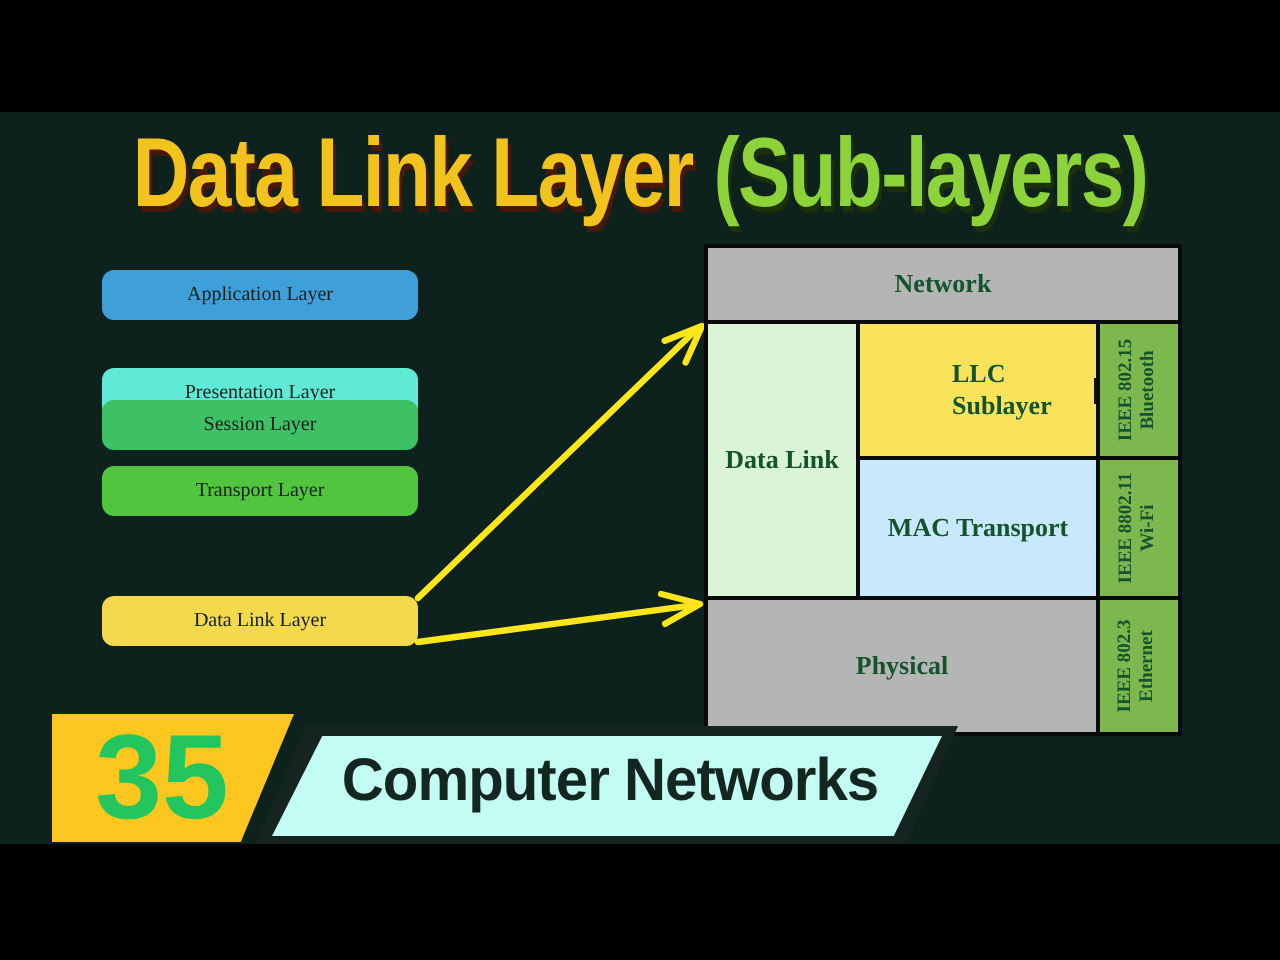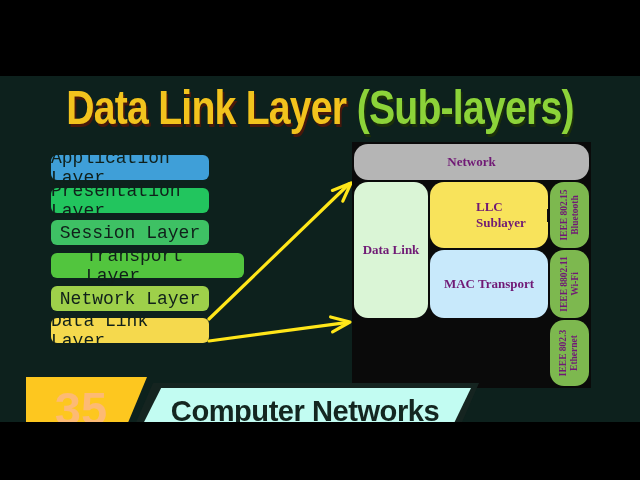--- a/index.html
+++ b/index.html
@@ -15,31 +15,31 @@
              display:flex;align-items:center;justify-content:center;gap:13px;
              transform:scaleX(0.8);transform-origin:50% 50%;white-space:nowrap;}
   .title-main{font-size:49px;font-weight:900;letter-spacing:-1px;
               text-shadow:2px 3px 0 rgba(84,22,8,0.85);}
   .title-suffix{font-size:49px;font-weight:900;letter-spacing:-1px;
                 text-shadow:2px 3px 0 rgba(32,50,6,0.85);}
 
   
   .osi-box{position:absolute;left:51px;width:158px;height:25px;border-radius:6px;
            display:flex;align-items:center;justify-content:center;
-           font-family:Liberation Mono, monospace;font-size:18px;color:#10201a;}
+           font-family:Liberation Serif, serif;font-size:10px;color:#10201a;}
 
   
   .arrows{position:absolute;left:0;top:0;width:640px;height:366px;pointer-events:none;}
 
   
   .panel{position:absolute;left:352px;top:66px;width:239px;height:246px;
          display:grid;grid-template-columns:74px 118px 39px;grid-template-rows:36px 66px 68px 66px;
          gap:2px;background:#0a0a0a;border:2px solid #0a0a0a;box-sizing:border-box;}
   .cell{display:flex;align-items:center;justify-content:center;
-        font-family:"Liberation Serif",serif;font-weight:bold;font-size:13px;color:#701a75;border-radius:14px;}
+        font-family:"Liberation Serif",serif;font-weight:bold;font-size:13px;color:#14532d;}
   .c-network{grid-area:1/1/2/4;}
   .c-datalink{grid-area:2/1/4/2;}
   .c-llc{grid-area:2/2/3/3;padding-left:46px;}
   .c-bt{grid-area:2/3/3/4;}
   .c-mac{grid-area:3/2/4/3;}
   .c-wifi{grid-area:3/3/4/4;}
   .c-physical{grid-area:4/1/5/3;}
   .c-eth{grid-area:4/3/5/4;}
   .vwrap{transform:rotate(-90deg);display:flex;flex-direction:column;align-items:center;
          white-space:nowrap;line-height:11px;font-size:9.5px;}
@@ -48,45 +48,44 @@
   
   .badge-shape{position:absolute;}
   .badge-yellow{left:26px;top:301px;width:121px;height:64px;
                 clip-path:polygon(0 0,100% 0,78% 100%,0 100%);}
   .badge-dark{left:127px;top:307px;width:352px;height:60px;background:#152420;
               clip-path:polygon(7.4% 0,100% 0,92.6% 100%,0 100%);}
   .badge-cyan{left:136px;top:312px;width:335px;height:50px;
               clip-path:polygon(7.5% 0,100% 0,92.8% 100%,0 100%);}
   .badge-number{position:absolute;left:26px;top:300px;width:110px;height:64px;
                 display:flex;align-items:center;justify-content:center;
-                font-size:47px;font-weight:900;color:#fdba74;text-decoration:underline;}
+                font-size:60px;font-weight:900;color:#22c55e;}
   .badge-course{position:absolute;left:150px;top:309px;width:310px;height:52px;
                 display:flex;align-items:center;justify-content:center;
                 font-size:30px;font-weight:900;color:#142620;letter-spacing:-0.5px;
                 transform:scaleX(0.97);}
 </style>
 </head>
 <body>
 
 <div class="stage">
 
   <div class="letterbox lb-top"></div>
 
-  <div class="content" style="background: rgb(13, 33, 29); margin-top: 20px;">
+  <div class="content" style="background: rgb(13, 33, 29);">
 
     <div class="title-row">
       <span class="title-main" style="color: rgb(242, 195, 29);">Data Link Layer</span>
       <span class="title-suffix" style="color: rgb(140, 211, 57);">(Sub-layers)</span>
     </div>
 
     <div class="osi-box" style="top: 79px; background: rgb(63, 159, 216);">Application Layer</div>
-    <div class="osi-box" style="top: 112px; background: #22c55e;">Presentation Layer</div>
+    <div class="osi-box" style="top: 128px; background: #5eead4;">Presentation Layer</div>
     <div class="osi-box" style="top: 144px; background: rgb(62, 193, 100);">Session Layer</div>
-    <div class="osi-box" style="top: 177px; background: rgb(82, 197, 62); padding-left: 35px;">Transport Layer</div>
-    <div class="osi-box" style="top: 210px; background: rgb(158, 208, 74);">Network Layer</div>
+    <div class="osi-box" style="top: 177px; background: rgb(82, 197, 62);">Transport Layer</div>
     <div class="osi-box" style="top: 242px; background: rgb(245, 217, 77);">Data Link Layer</div>
 
     <svg class="arrows" viewBox="0 0 640 366">
       <line x1="209" y1="243" x2="349" y2="108" stroke-width="3.2" stroke-linecap="round" stroke="#ffe619"></line>
       <path d="M332.4 114.4 L351 107 L342.8 125.2" fill="none" stroke-width="3.2" stroke-linecap="round" stroke-linejoin="round" stroke="#ffe619"></path>
       <line x1="209" y1="265" x2="348" y2="246.4" stroke-width="3.2" stroke-linecap="round" stroke="#ffe619"></line>
       <path d="M330.6 241 L350 246 L332.6 255.9" fill="none" stroke-width="3.2" stroke-linecap="round" stroke-linejoin="round" stroke="#ffe619"></path>
     </svg>
 
     <div class="panel">
@@ -108,20 +107,23 @@
       </div>
       <div class="cell c-mac" style="background: rgb(200, 233, 251);">
         <span>MAC Transport</span>
       </div>
       <div class="cell c-wifi" style="background: rgb(125, 184, 79);">
         <div class="vwrap">
           <span>IEEE 8802.11</span>
           <span>Wi-Fi</span>
         </div>
       </div>
+      <div class="cell c-physical" style="background: rgb(181, 181, 181);">
+        <span>Physical</span>
+      </div>
       <div class="cell c-eth" style="background: rgb(125, 184, 79);">
         <div class="vwrap">
           <span>IEEE 802.3</span>
           <span>Ethernet</span>
         </div>
       </div>
     </div>
 
     <div class="badge-shape badge-yellow" style="background: rgb(253, 199, 31);"></div>
     <div class="badge-shape badge-dark"></div>

